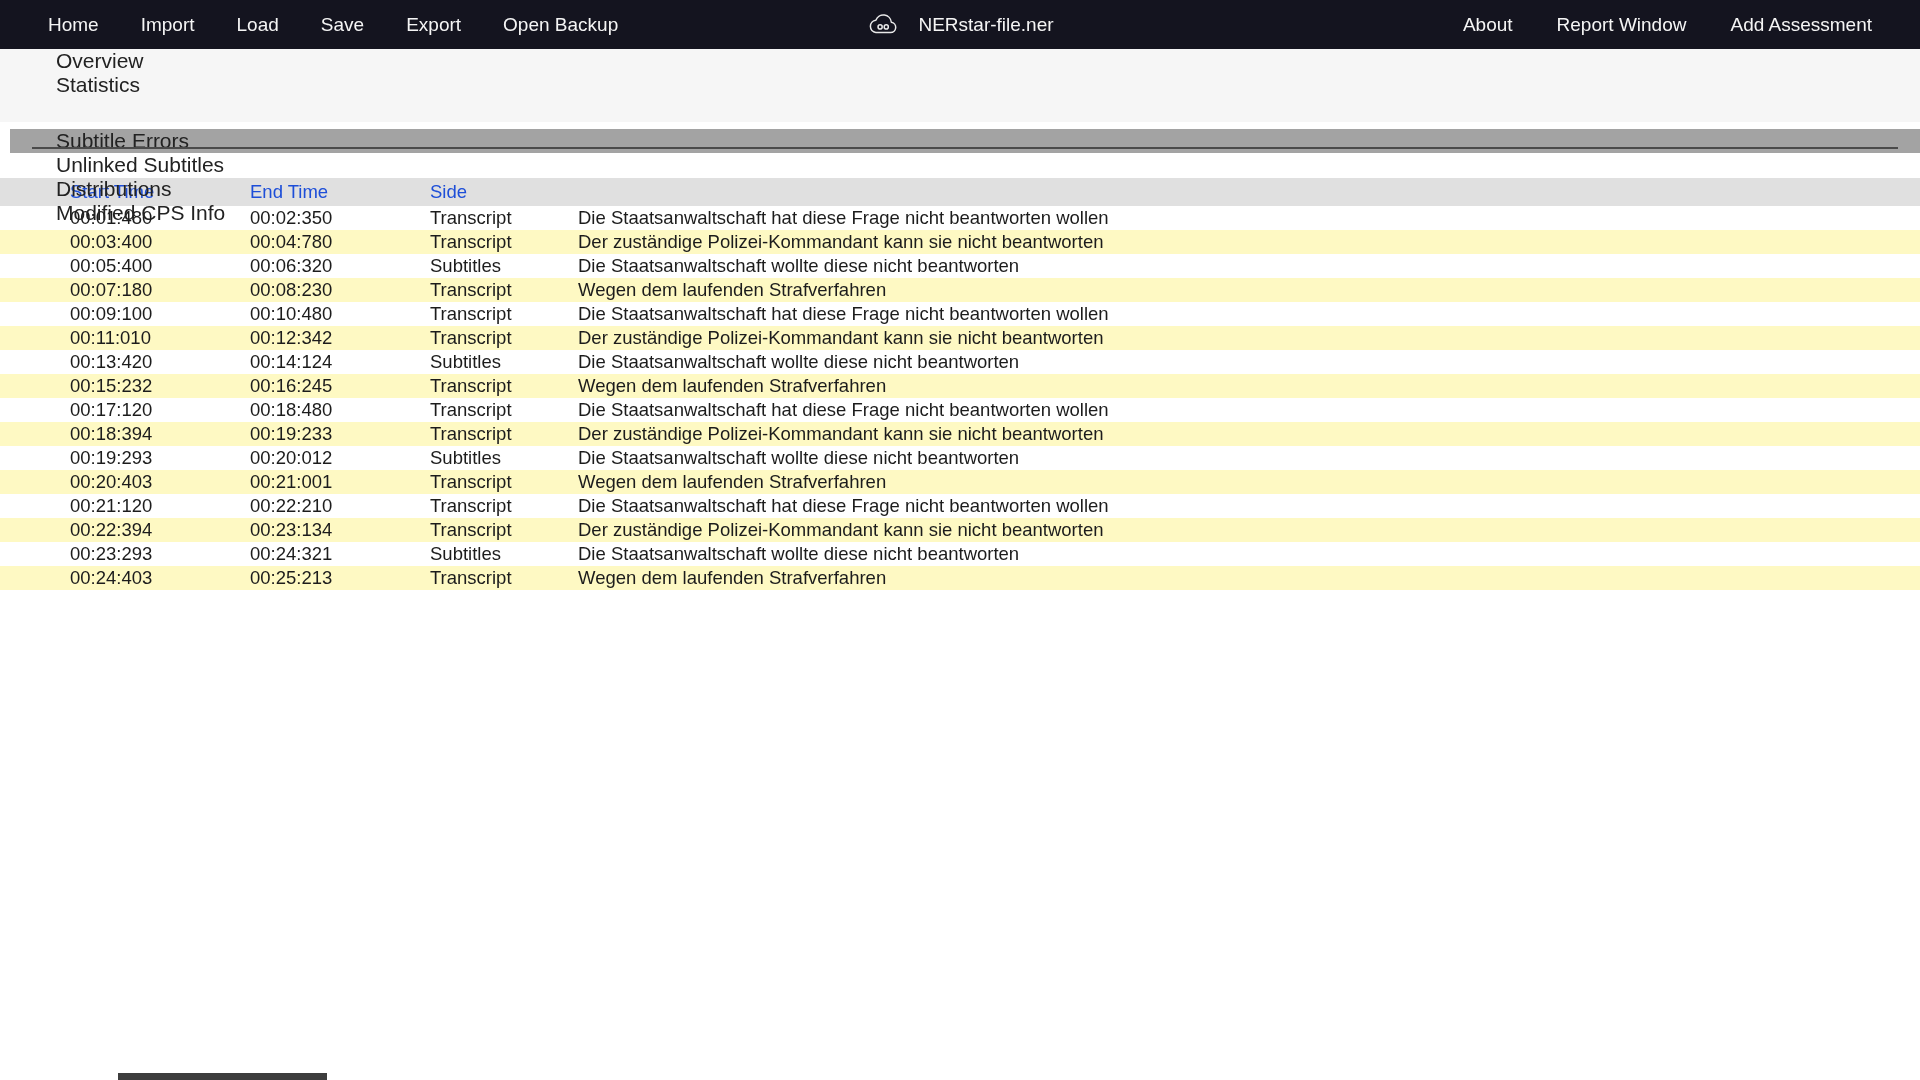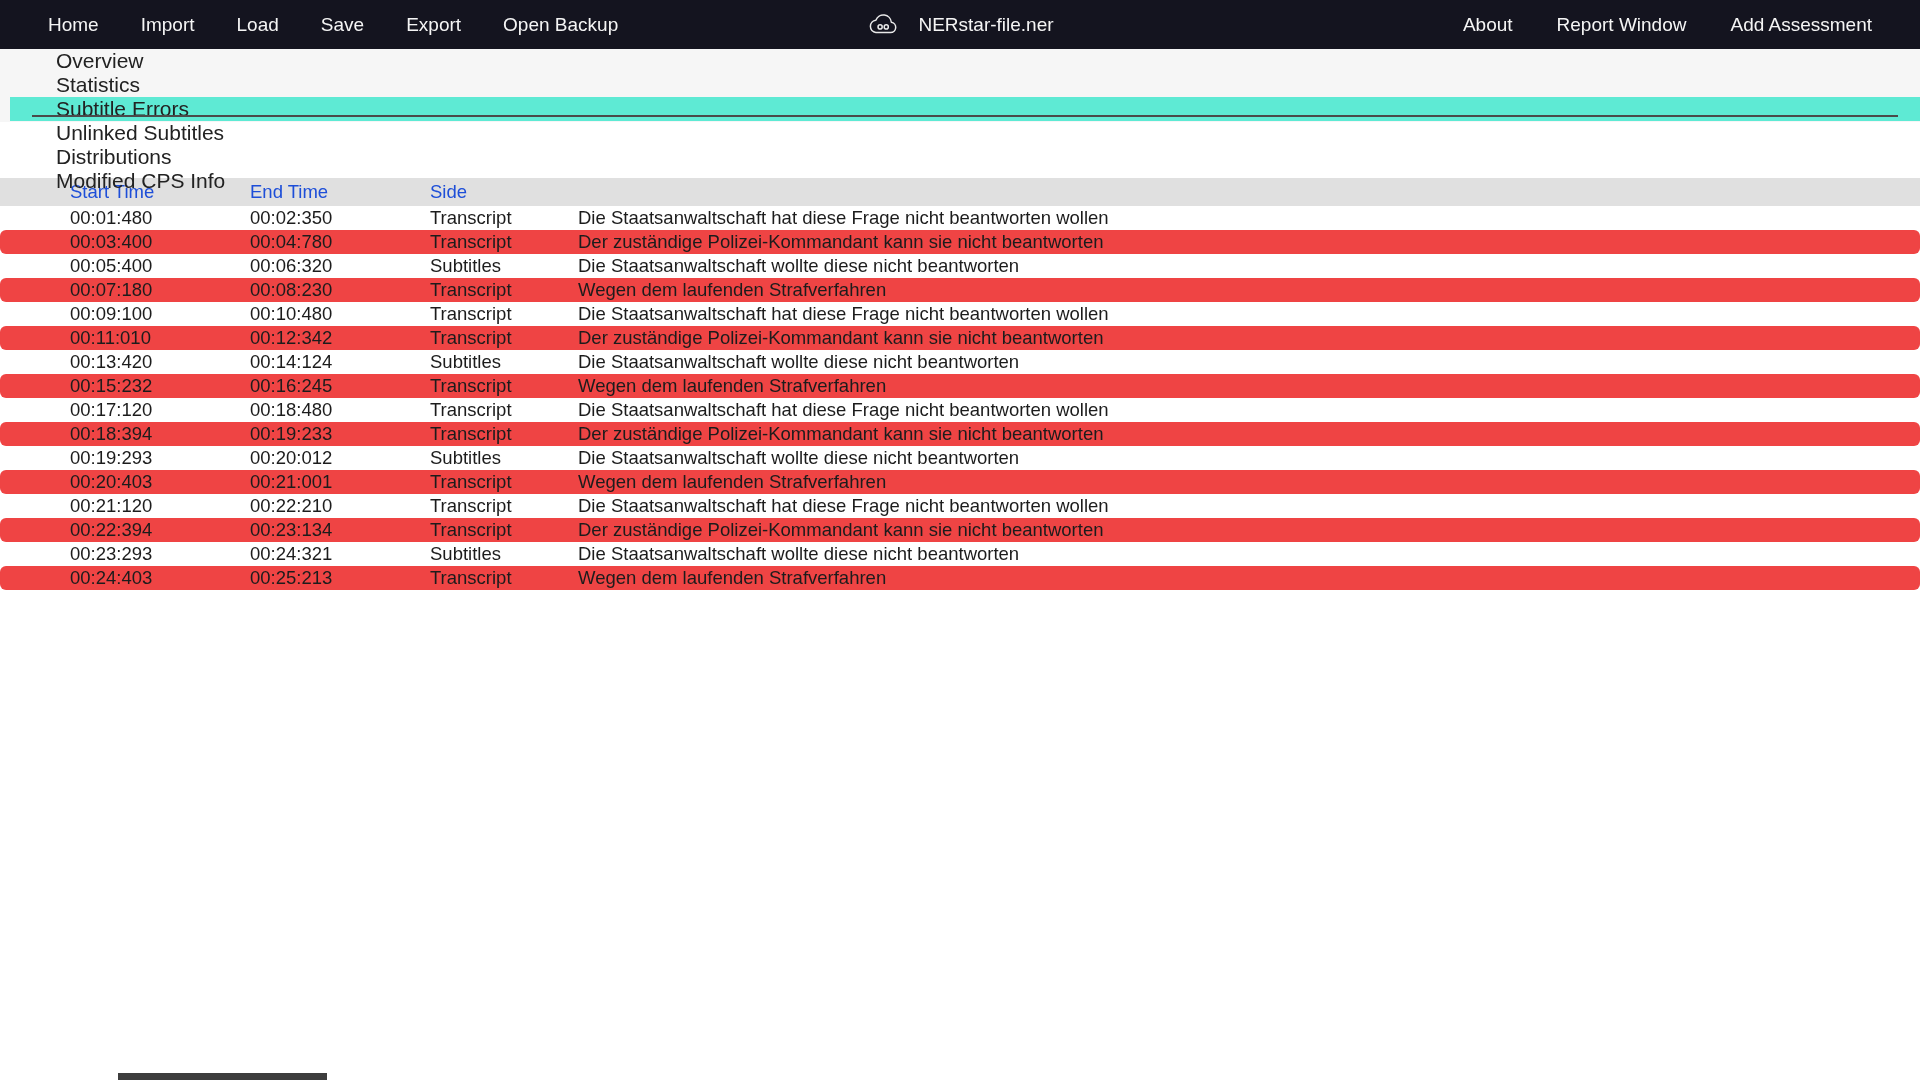--- a/index.html
+++ b/index.html
@@ -57,21 +57,21 @@
     flex-direction: column;
   }
   .tab {
     display: flex;
     align-items: center;
     padding: 0 46px;
     position: relative;
     cursor: pointer;
     white-space: nowrap;
   }
-  .tab.active { background: #5eead4; }
+  .tab.active { background: #a3a3a3; margin-top: 32px; }
   .tab.active::after {
     content: "";
     position: absolute;
     left: 22px;
     right: 22px;
     bottom: 4px;
     height: 2px;
     background: #4a4a4a;
   }
 
@@ -82,21 +82,21 @@
     grid-template-columns: 180px 180px 148px 1fr;
     align-items: center;
     padding-left: 70px;
   }
   .thead {
     height: 28px;
     background: #e0e0e0;
     color: #1d4ed8;
   }
   .tr { height: 24px; background: #ffffff; }
-  .tr.even { background: #ef4444; border-radius: 6px; }
+  .tr.even { background: #fef9c3; }
   .td { white-space: nowrap; overflow: hidden; }
 
   
   .hscroll-thumb {
     position: absolute;
     bottom: 0;
     left: 118px;
     width: 209px;
     height: 7px;
     background: #3d3d3d;

